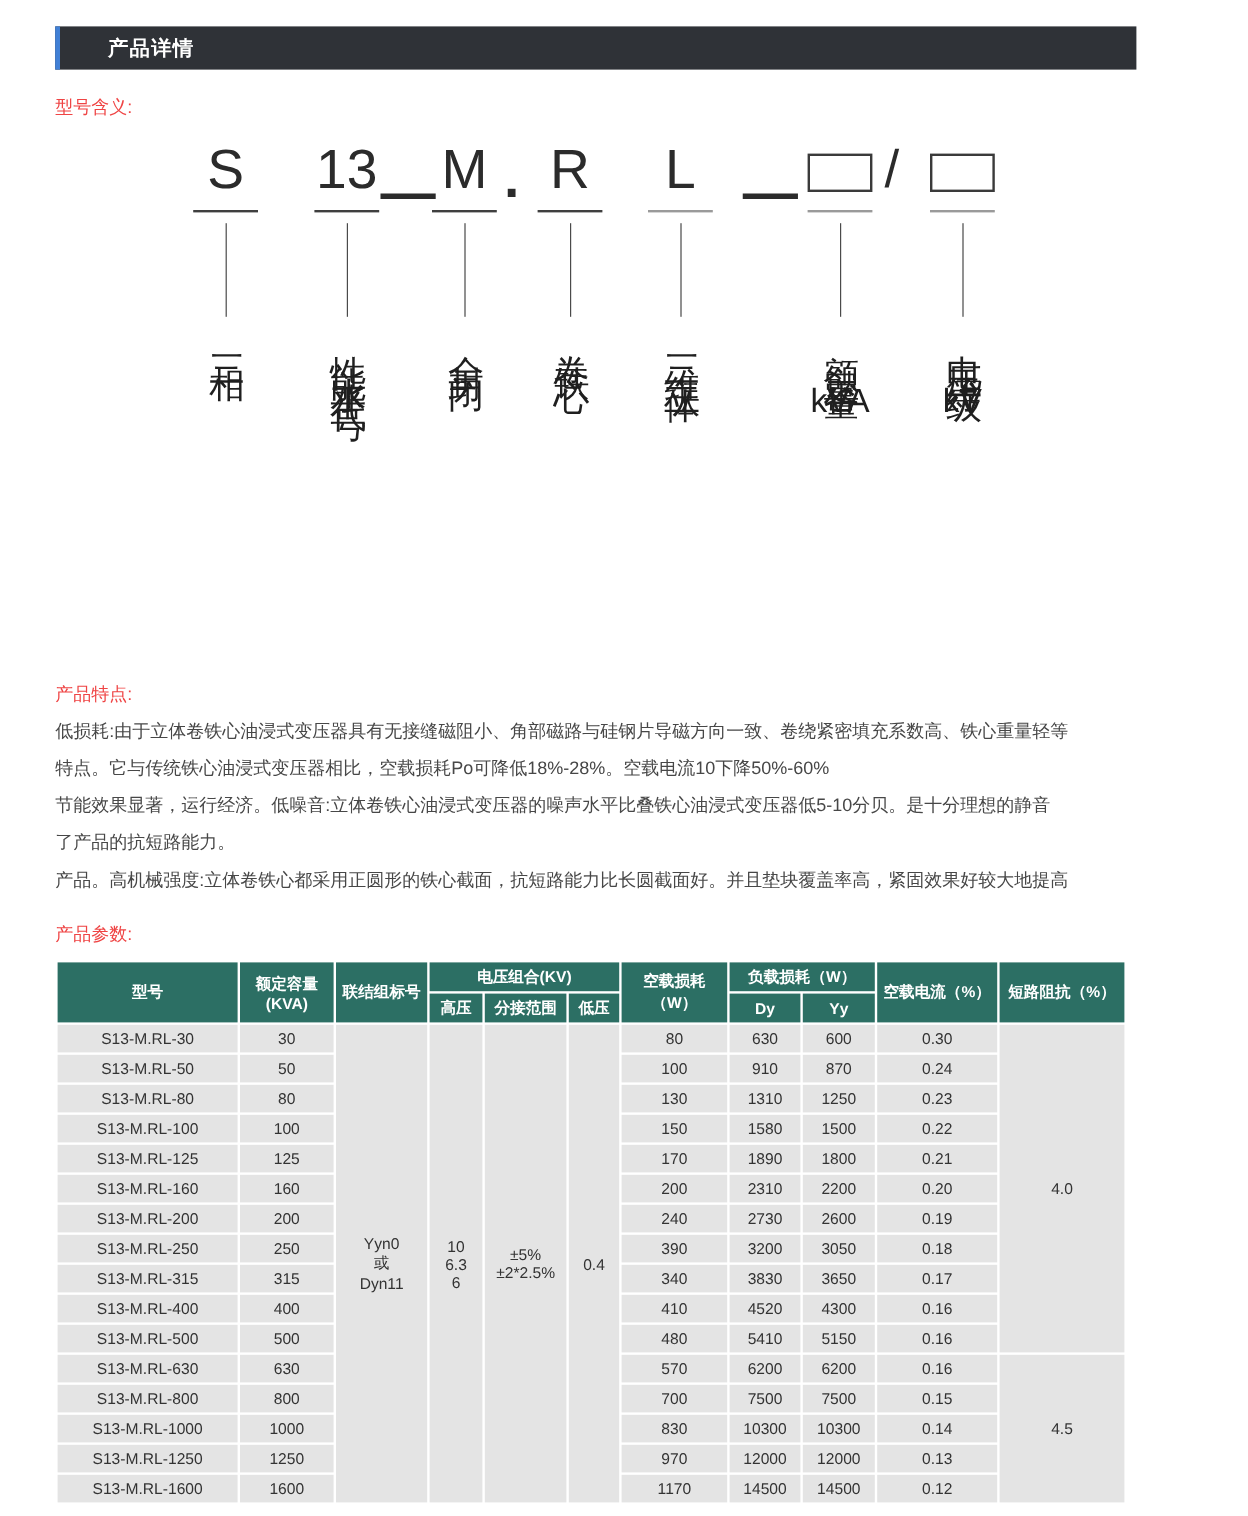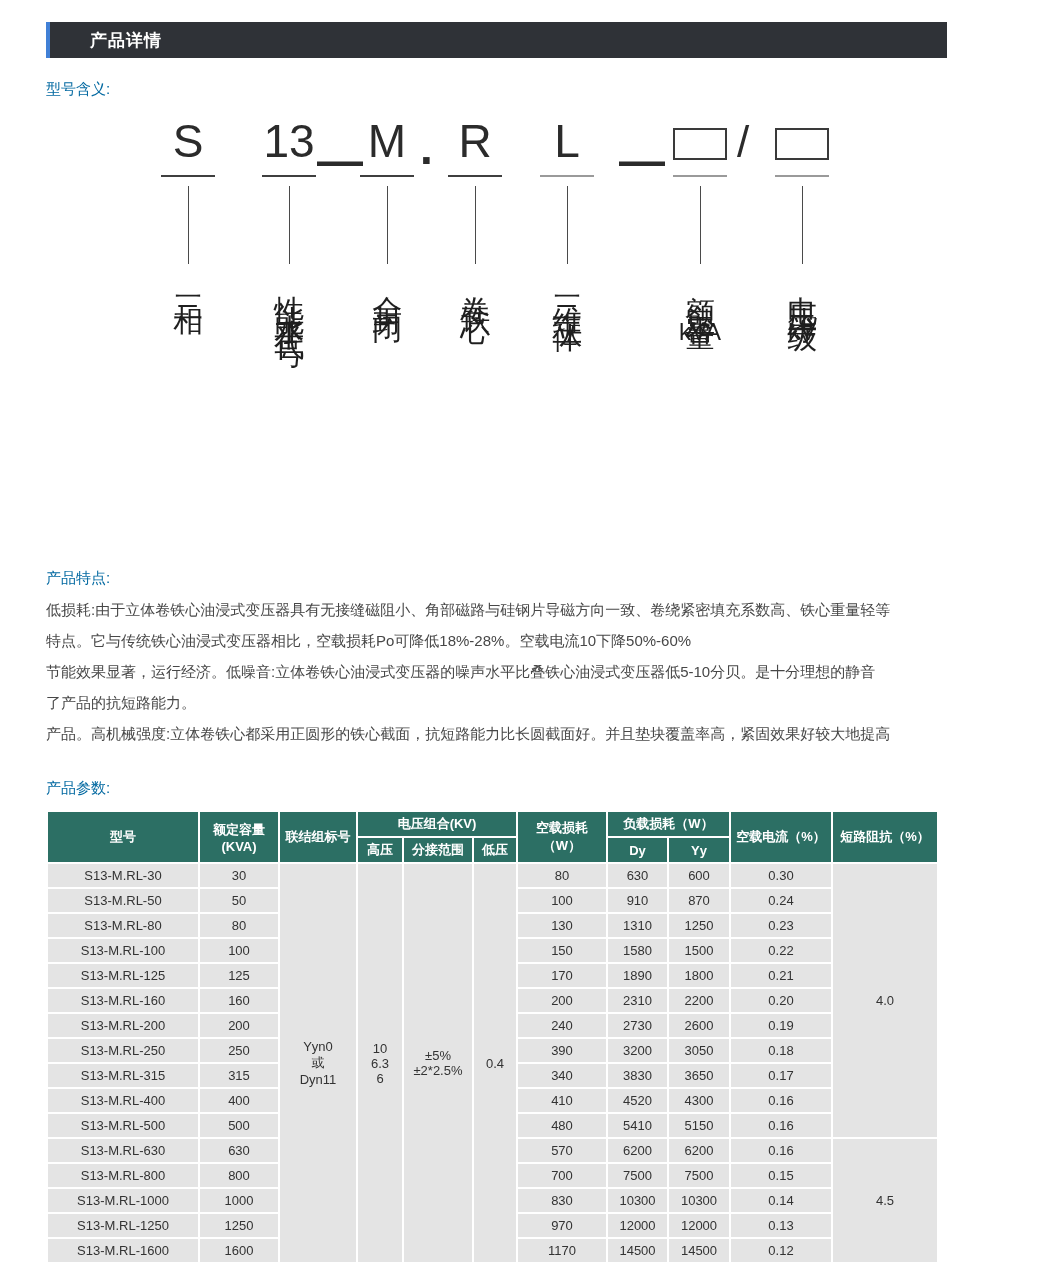--- a/index.html
+++ b/index.html
@@ -9,46 +9,46 @@
   }
   .content{padding-left:46px;padding-right:40px;border-radius:15px;}
 
   
   .title-bar{
     margin-top:22px;width:897px;height:36px;background:#2f3237;
     border-left:4px solid #4180d6;display:flex;align-items:center;
   }
   .title-bar .tb-text{color:#ffffff;font-size:17px;font-weight:bold;padding-left:40px;letter-spacing:1px;}
 
-  .sec-label{font-size:15px;color:#0369a1;margin-top:22px;}
+  .sec-label{font-size:15px;color:#ef4444;margin-top:22px;}
 
   
   .diagram{position:relative;height:436px;margin-top:12px;}
   .dcol{position:absolute;top:0;width:88px;display:flex;flex-direction:column;align-items:center;}
   .dsym{font-size:46px;line-height:60px;height:60px;color:#2b2b2b;}
   .dbox{width:50px;height:28px;border:2px solid #3a3a3a;margin-top:17px;margin-bottom:11px;box-sizing:content-box;}
   .dline{height:2px;width:54px;background:#3f3f3f;margin-top:4px;}
   .dline.u-light{background:#9a9a9a;}
   .dconn{width:1px;height:78px;background:#4a4a4a;margin-top:9px;}
   .dlabel{
     margin-top:8px;writing-mode:vertical-rl;text-orientation:upright;
     font-size:30px;color:#1f1f1f;letter-spacing:9px;line-height:1.15;
   }
-  .dsuffix{font-size:24px;color:#1f1f1f;margin-top:10px;}
+  .dsuffix{font-size:28px;color:#1f1f1f;margin-top:10px;}
   .dsep{position:absolute;color:#2b2b2b;}
   .sep-dash{top:22px;font-size:46px;font-weight:bold;}
   .sep-dot{top:10px;font-size:46px;font-weight:bold;}
   .sep-slash{top:6px;font-size:44px;}
 
   
   .features{margin-top:20px;}
   .feat-line{font-size:15px;color:#474747;line-height:31px;}
 
   
-  .params-label{margin-top:30px;}
+  .params-label{margin-top:20px;}
   .ptable{
     margin-top:12px;border-collapse:separate;border-spacing:2px;table-layout:fixed;
     font-size:13px;color:#333;
   }
   .ptable th{
     background:#2c6f64;color:#ffffff;font-weight:bold;font-size:13px;
     padding:2px 1px;text-align:center;vertical-align:middle;height:20px;
   }
   .ptable td{
     background:#e4e4e4;text-align:center;vertical-align:middle;

